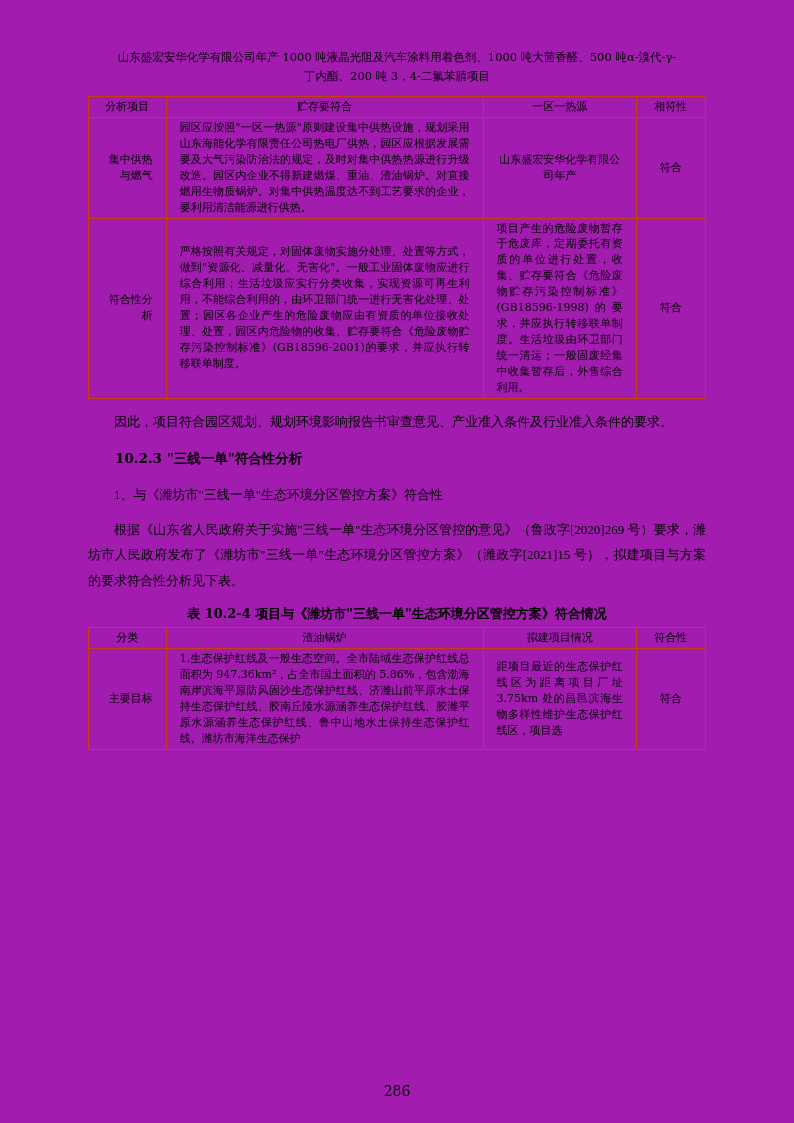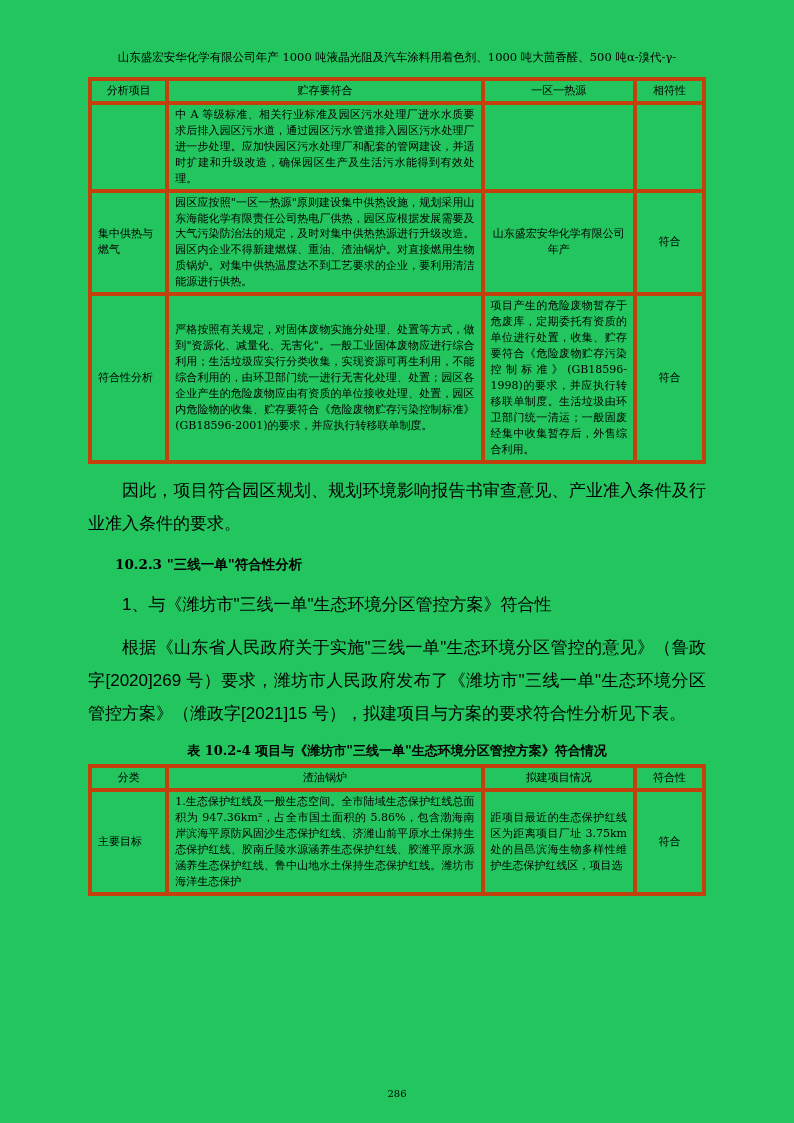--- a/index.html
+++ b/index.html
@@ -5,66 +5,66 @@
   html, body {
     margin: 0;
     padding: 0;
     background: #ffffff;
   }
   .page {
     position: relative;
     width: 794px;
     height: 1123px;
     margin: 0 auto;
-    background: #22c55e;
+    background: #a21caf;
     font-family: "DejaVu Sans", "Liberation Sans", sans-serif;
     color: #000000;
     box-sizing: border-box;
     padding: 48px 88px 40px 88px;
   }
   .header {
     font-family: "DejaVu Serif", "Liberation Serif", serif;
     font-size: 11.5px;
     line-height: 1.65;
     text-align: center;
     color: #000;
     margin-bottom: 10px;
   }
   table.doc-table {
     width: 100%;
     border-collapse: collapse;
     table-layout: fixed;
     font-family: "DejaVu Serif", "Liberation Serif", serif;
   }
   table.doc-table td, table.doc-table th {
-    border: 4px solid #c2410c;
-    padding: 2px 6px;
+    border: 1px solid #c2410c;
+    padding: 2px 13px;
     vertical-align: middle;
     font-size: 11px;
     line-height: 1.45;
     font-weight: normal;
   }
   .th-center {
     text-align: center;
   }
   .cell-just {
     text-align: justify;
     text-align-last: left;
   }
   .cell-center {
     text-align: center;
   }
   .vert-label {
-    text-align: left;
+    text-align: right;
     letter-spacing: 0px;
     width: 38px;
   }
   .para {
-    font-family: Liberation Sans, sans-serif;
-    font-size: 17px;
+    font-family: Liberation Serif, serif;
+    font-size: 13px;
     line-height: 1.95;
     text-align: justify;
     text-indent: 2em;
     margin: 10px 0 0 0;
   }
   .h3 {
     font-family: "DejaVu Serif", "Liberation Serif", serif;
     font-size: 13.5px;
     font-weight: bold;
     line-height: 1.9;
@@ -78,54 +78,49 @@
     text-align: center;
     margin: 12px 0 4px 0;
   }
   .page-number {
     position: absolute;
     left: 0;
     right: 0;
     bottom: 24px;
     text-align: center;
     font-family: "DejaVu Serif", "Liberation Serif", serif;
-    font-size: 10px;
+    font-size: 14px;
   }
 </style>
 </head>
 <body>
 
 <div class="page">
 
   <div class="header">
     <div>山东盛宏安华化学有限公司年产 1000 吨液晶光阻及汽车涂料用着色剂、1000 吨大茴香醛、500 吨α-溴代-γ-</div>
+    <div>丁内酯、200 吨 3，4-二氟苯腈项目</div>
   </div>
 
   <table class="doc-table">
     <colgroup>
       <col style="width:74px">
       <col style="width:302px">
       <col style="width:146px">
       <col style="width:66px">
     </colgroup>
     <thead>
       <tr>
         <th class="th-center">分析项目</th>
         <th class="th-center">贮存要符合</th>
         <th class="th-center">一区一热源</th>
         <th class="th-center">相符性</th>
       </tr>
     </thead>
     <tbody>
-      <tr>
-        <td class="vert-label"></td>
-        <td class="cell-just">中 A 等级标准、相关行业标准及园区污水处理厂进水水质要求后排入园区污水道，通过园区污水管道排入园区污水处理厂进一步处理。应加快园区污水处理厂和配套的管网建设，并适时扩建和升级改造，确保园区生产及生活污水能得到有效处理。</td>
-        <td class="cell-center"></td>
-        <td class="cell-center"></td>
-      </tr>
       <tr>
         <td class="vert-label">集中供热与燃气</td>
         <td class="cell-just">园区应按照"一区一热源"原则建设集中供热设施，规划采用山东海能化学有限责任公司热电厂供热，园区应根据发展需要及大气污染防治法的规定，及时对集中供热热源进行升级改造。园区内企业不得新建燃煤、重油、渣油锅炉。对直接燃用生物质锅炉。对集中供热温度达不到工艺要求的企业，要利用清洁能源进行供热。</td>
         <td class="cell-center">山东盛宏安华化学有限公司年产</td>
         <td class="cell-center">符合</td>
       </tr>
       <tr>
         <td class="vert-label">符合性分析</td>
         <td class="cell-just">严格按照有关规定，对固体废物实施分处理、处置等方式，做到"资源化、减量化、无害化"。一般工业固体废物应进行综合利用；生活垃圾应实行分类收集，实现资源可再生利用，不能综合利用的，由环卫部门统一进行无害化处理、处置；园区各企业产生的危险废物应由有资质的单位接收处理、处置，园区内危险物的收集、贮存要符合《危险废物贮存污染控制标准》(GB18596-2001)的要求，并应执行转移联单制度。</td>
         <td class="cell-just">项目产生的危险废物暂存于危废库，定期委托有资质的单位进行处置，收集、贮存要符合《危险废物贮存污染控制标准》(GB18596-1998)的要求，并应执行转移联单制度。生活垃圾由环卫部门统一清运；一般固废经集中收集暂存后，外售综合利用。</td>

